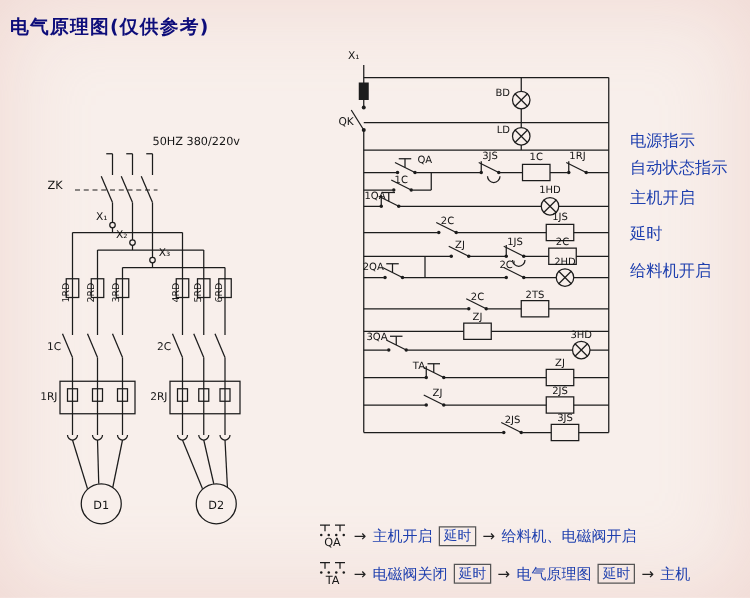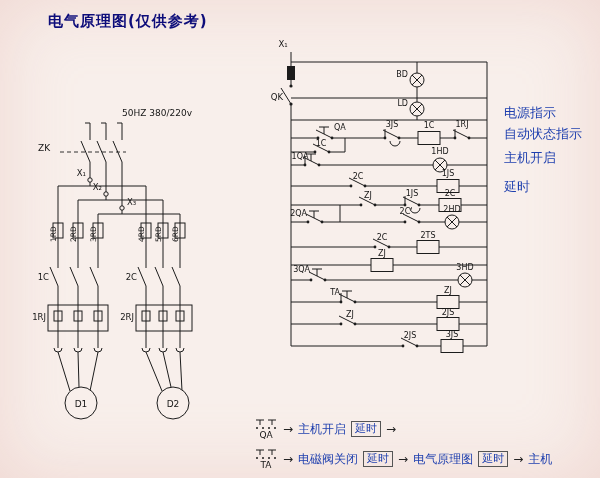--- a/index.html
+++ b/index.html
@@ -1,18 +1,18 @@
 <!DOCTYPE html>
 <html><head>
 <meta charset="utf-8">
 <style>
   html,body{margin:0;padding:0;}
   .screen{position:relative;width:600px;height:478px;background:#f8efeb;overflow:hidden;
     font-family:"DejaVu Sans",sans-serif;box-shadow:inset 0 0 70px rgba(224,168,158,.32);}
-  .title{position:absolute;left:8px;top:12px;font-size:15px;font-weight:bold;color:#0d0d7a;letter-spacing:1px;white-space:nowrap;margin-left:40px;}
+  .title{position:absolute;left:8px;top:12px;font-size:15px;font-weight:bold;color:#0d0d7a;letter-spacing:1px;white-space:nowrap;}
   .side-label{position:absolute;left:504px;font-size:13px;color:#1e3fae;white-space:nowrap;}
   svg.cs{position:absolute;left:0;top:0;}
   .w{stroke:#1c1c1c;stroke-width:1;fill:none;}
   .wd{stroke:#1c1c1c;stroke-width:.9;fill:none;stroke-dasharray:4 3;}
   .m{fill:#f8efeb;stroke:none;}
   .mb{fill:#f8efeb;stroke:#1c1c1c;stroke-width:1;}
   .bx{fill:none;stroke:#1c1c1c;stroke-width:1;}
   .d{fill:#1c1c1c;stroke:none;}
   text{fill:#151515;font-size:8px;font-family:"DejaVu Sans",sans-serif;}
   .t9{font-size:9px;}.t85{font-size:8.5px;}.t75{font-size:7.5px;}
@@ -252,39 +252,41 @@
     <text x="350" y="317" text-anchor="middle">ZJ</text>
     <text x="448" y="315" text-anchor="middle">2JS</text>
     <text x="410" y="338" text-anchor="middle">2JS</text>
     <text x="452" y="337" text-anchor="middle">3JS</text>
   </svg>
 
   <div class="side-label" style="top:104px">电源指示</div>
   <div class="side-label" style="top:125px">自动状态指示</div>
   <div class="side-label" style="top:149px">主机开启</div>
   <div class="side-label" style="top:178px">延时</div>
+  <div class="side-label" style="top:208px">给料机开启</div>
 
   <div class="legend-row" style="left:254px;top:418px">
     <div class="btn-glyph">
       <svg width="24" height="13">
         <line x1="2" y1="2" x2="10" y2="2" class="w"></line>
           <line x1="6" y1="2" x2="6" y2="7" class="w"></line>
         <circle cx="3" cy="10" r="1" class="d"></circle>
           <circle cx="9" cy="10" r="1" class="d"></circle>
         <line x1="14" y1="2" x2="22" y2="2" class="w"></line>
           <line x1="18" y1="2" x2="18" y2="7" class="w"></line>
         <circle cx="15" cy="10" r="1" class="d"></circle>
           <circle cx="21" cy="10" r="1" class="d"></circle>
       </svg>
       <span class="btn-label">QA</span>
     </div>
     <span class="arrow">→</span>
     <span class="step">主机开启</span>
     <span class="delay-box">延时</span>
     <span class="arrow">→</span>
+    <span class="step">给料机、电磁阀开启</span>
   </div>
 
   <div class="legend-row" style="left:254px;top:448px">
     <div class="btn-glyph">
       <svg width="24" height="13">
         <line x1="2" y1="2" x2="10" y2="2" class="w"></line>
           <line x1="6" y1="2" x2="6" y2="7" class="w"></line>
         <circle cx="3" cy="10" r="1" class="d"></circle>
           <circle cx="9" cy="10" r="1" class="d"></circle>
         <line x1="14" y1="2" x2="22" y2="2" class="w"></line>

